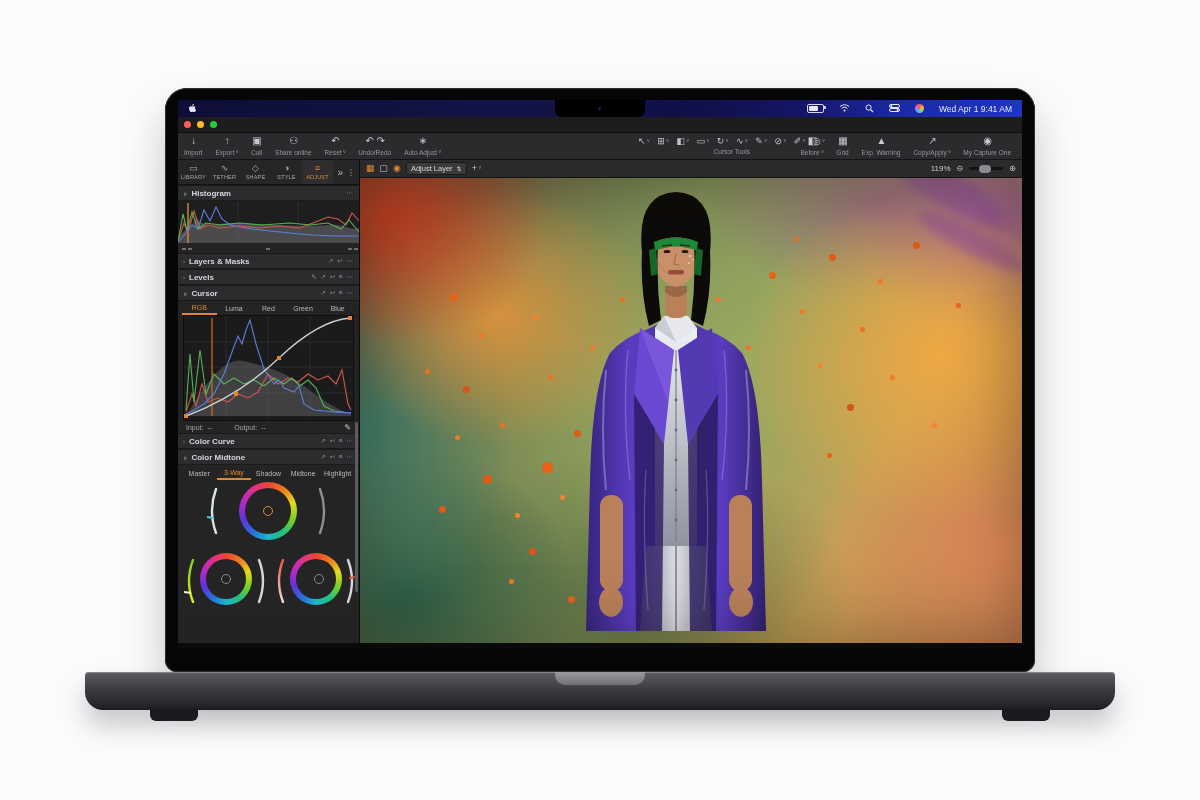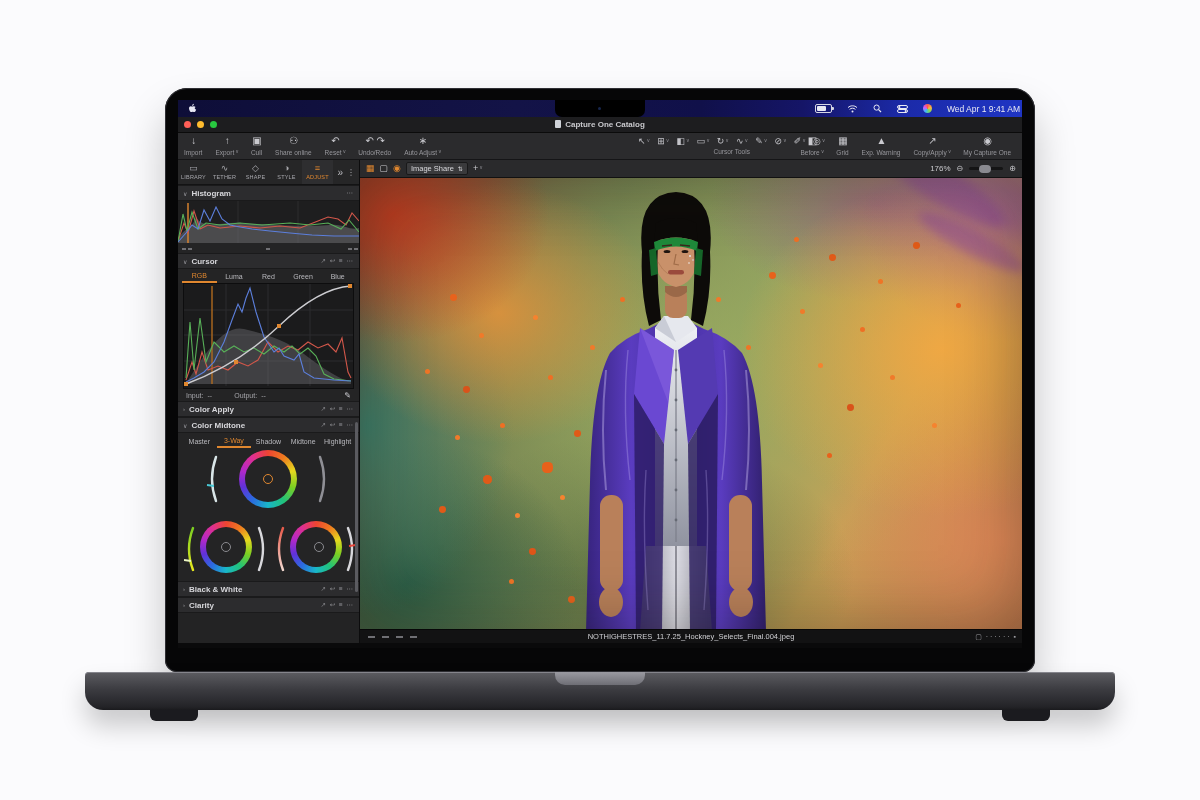--- a/index.html
+++ b/index.html
@@ -7,21 +7,21 @@
   
   #laptop-screen{position:absolute;left:165px;top:88px;width:870px;height:584px;background:#060607;border-radius:22px 22px 12px 12px;box-shadow:inset 0 0 0 1px #2e2e33,0 24px 40px rgba(0,0,0,.22);}
   #screen-inner{position:absolute;left:178px;top:100px;width:844px;height:548px;overflow:hidden;background:#222;}
   #laptop-base{position:absolute;left:85px;top:672px;width:1030px;height:38px;border-radius:4px 4px 18px 18px;background:linear-gradient(#5c5c61,#3c3c41 45%,#232327 92%,#1a1a1d);box-shadow:inset 0 1px 0 #85858c,0 16px 26px rgba(0,0,0,.20);}
   #lid-notch{position:absolute;left:470px;top:0;width:90px;height:13px;border-radius:0 0 10px 10px;background:linear-gradient(#9a9aa1,#6e6e75);}
   .foot{position:absolute;top:710px;width:48px;height:11px;background:#1b1b1f;border-radius:0 0 6px 6px;}
   
   #menubar{position:relative;height:17px;background:linear-gradient(90deg,#0e0e38 0%,#131347 40%,#10104a 62%,#151567 74%,#1b2aa8 86%,#1f35c4 100%);display:flex;align-items:center;color:#e9e9f4;font-size:8.5px;}
   #menubar .mitem{padding:0 5px;white-space:nowrap;}
   #mb-left{display:flex;align-items:center;padding-left:10px;}
-  #mb-right{display:flex;align-items:center;margin-left:auto;padding-right:2px;gap:15px;}
+  #mb-right{display:flex;align-items:flex-start;margin-left:auto;padding-right:10px;gap:15px;}
   #notch{position:absolute;left:377px;top:0;width:90px;height:17px;background:#000;border-radius:0 0 7px 7px;}
   #notch .cam{position:absolute;left:43px;top:7px;width:3px;height:3px;border-radius:50%;background:#17264d;}
   .battery{width:15px;height:7px;border:1px solid #d6d7e6;border-radius:2px;position:relative;}
   .battery i{position:absolute;left:1px;top:1px;bottom:1px;width:9px;background:#e9e9f4;border-radius:1px;}
   .battery b{position:absolute;right:-3px;top:1.5px;width:1.5px;height:3px;background:#d6d7e6;border-radius:0 1px 1px 0;}
   .appdot{width:9px;height:9px;border-radius:50%;background:conic-gradient(#ff5a4e,#ffb340,#7ddb5a,#3db7ff,#d25aff,#ff5a4e);}
   
   #titlebar{height:15px;background:#1d1d1f;display:flex;align-items:center;position:relative;border-bottom:1px solid #0b0b0b;}
   .tl{width:7px;height:7px;border-radius:50%;margin-left:6px;}
   #win-title{position:absolute;left:0;right:0;text-align:center;font-size:8px;font-weight:700;color:#c9c9cd;}
@@ -149,21 +149,20 @@
         </svg>
       <span class="appdot"></span>
       <span>Wed Apr 1 9:41 AM</span>
     </div>
   </div>
 
   <div id="titlebar">
     <span class="tl" style="background:#ff5f57"></span>
     <span class="tl" style="background:#febc2e"></span>
     <span class="tl" style="background:#28c840"></span>
-    <div id="win-title"><span class="doc-ic"></span><span>Capture One Catalog</span></div>
   </div>
 
   <div id="toolbar">
     <div style="display:flex">
         <div class="tbtn">
         <span class="ic">↓</span>
         <span class="lb"><span>Import</span><span class="chev"></span></span>
       </div>
         <div class="tbtn">
         <span class="ic">↑</span>
@@ -279,20 +278,32 @@
         </svg>
       </div>
       <div id="hist-ticks">
         <i style="left:4px"></i>
           <i style="left:10px"></i>
           <i style="left:88px"></i>
           <i style="left:170px"></i>
           <i style="left:176px"></i>
       </div>
 
+      <div>
+          <div class="sec">
+          <span class="sch">›</span>
+          <span>Layers &amp; Masks</span>
+          <span class="sic">↗ ↩ ⋯</span>
+        </div>
+          <div class="sec">
+          <span class="sch">›</span>
+          <span>Levels</span>
+          <span class="sic">✎ ↗ ↩ ≡ ⋯</span>
+        </div>
+        </div>
 
       <div class="sec">
         <span class="sch">∨</span>
         <span>Cursor</span>
         <span class="sic">↗ ↩ ≡ ⋯</span>
       </div>
       <div class="ctabs">
           <span class="ctab active"><span>RGB</span></span>
           <span class="ctab"><span>Luma</span></span>
           <span class="ctab"><span>Red</span></span>
@@ -325,21 +336,21 @@
         <span>Input:</span>
           <span>--</span>
         <span style="width:14px"></span>
         <span>Output:</span>
           <span>--</span>
         <span class="pen">✎</span>
       </div>
 
       <div class="sec">
         <span class="sch">›</span>
-        <span>Color Apply</span>
+        <span>Color Curve</span>
         <span class="sic">↗ ↩ ≡ ⋯</span>
       </div>
 
       <div class="sec">
         <span class="sch">∨</span>
         <span>Color Midtone</span>
         <span class="sic">↗ ↩ ≡ ⋯</span>
       </div>
       <div class="cbtabs">
           <span class="cbtab"><span>Master</span></span>
@@ -396,54 +407,42 @@
         <div class="ring" style="position:absolute;left:112px;top:2px;width:52px;height:52px">
           <div class="hole" style="left:6px;top:6px;width:40px;height:40px"></div>
           <div class="ctr2" style="left:24px;top:21px"></div>
         </div>
         <svg class="abs" style="left:168px;top:7px" width="11" height="46" viewBox="0 0 11 46">
             <path d="M2,2 Q10,23 2,44" stroke="#d8d8dc" stroke-width="2.4" fill="none" stroke-linecap="round"></path>
             <line x1="3" y1="20" x2="10" y2="19" stroke="#e8453a" stroke-width="2"></line>
           </svg>
       </div>
 
-      <div>
-          <div class="sec">
-          <span class="sch">›</span>
-          <span>Black &amp; White</span>
-          <span class="sic">↗ ↩ ≡ ⋯</span>
-        </div>
-          <div class="sec">
-          <span class="sch">›</span>
-          <span>Clarity</span>
-          <span class="sic">↗ ↩ ≡ ⋯</span>
-        </div>
-        </div>
 
       <div id="sb-scroll"></div>
     </div>
 
     <div id="viewer">
       <div id="vtoolbar">
         <span class="vic orange">▦</span>
         <span class="vic">▢</span>
         <span class="vic orange">◉</span>
         <span id="layer-box">
-          <span>Image Share</span>
+          <span>Adjust Layer</span>
           <span style="font-size:6px">⇅</span>
         </span>
         <span class="vic"><span>+</span><span class="chev">∨</span></span>
         <span id="rgb-readout">
             <span style="color: rgb(210, 87, 74);"></span>
             <span style="color: rgb(88, 176, 88);"></span>
             <span style="color: rgb(92, 127, 220);"></span>
             <span style="color: rgb(200, 200, 200);"></span>
           </span>
         <span id="zoom-cluster">
-          <span>176%</span>
+          <span>119%</span>
           <span>⊖</span>
           <span class="slider">
               <i></i>
             </span>
           <span>⊕</span>
         </span>
       </div>
 
       <div id="photo">
         <div class="streak" style="left:505px;top:-12px;width:150px;height:36px;transform:rotate(32deg)"></div>
@@ -523,34 +522,20 @@
           <ellipse cx="109" cy="61.5" rx="3.4" ry="1.6" fill="#201510"></ellipse>
           <path d="M100,64 L98,74 L103,75" stroke="#a06c48" stroke-width="1.2" fill="none"></path>
           <rect x="92" y="80" width="16" height="4.6" rx="2.3" fill="#9a4a3c"></rect>
           <path d="M82,72 Q86,80 92,84" stroke="#a06c48" stroke-width="1" opacity=".5" fill="none"></path>
           <circle cx="114" cy="66" r=".9" fill="#e8e8f0"></circle>
             <circle cx="117" cy="70" r=".8" fill="#d8d8ea"></circle>
             <circle cx="113" cy="73" r=".8" fill="#eee"></circle>
         </svg>
       </div>
 
-      <div id="footerbar">
-        <span id="footer-dashes">
-            <i></i>
-            <i></i>
-            <i></i>
-            <i></i>
-          </span>
-        <span id="footer-name">NOTHIGHESTRES_11.7.25_Hockney_Selects_Final.004.jpeg</span>
-        <span id="footer-right">
-          <span>▢</span>
-          <span>· · · · · ·</span>
-          <span>▪</span>
-        </span>
-      </div>
     </div>
   </div>
 
   <div id="bottom-strip"></div>
 </div>
 
 <div id="laptop-base">
   <div id="lid-notch"></div>
 </div>
 <div class="foot" style="left:150px"></div>

